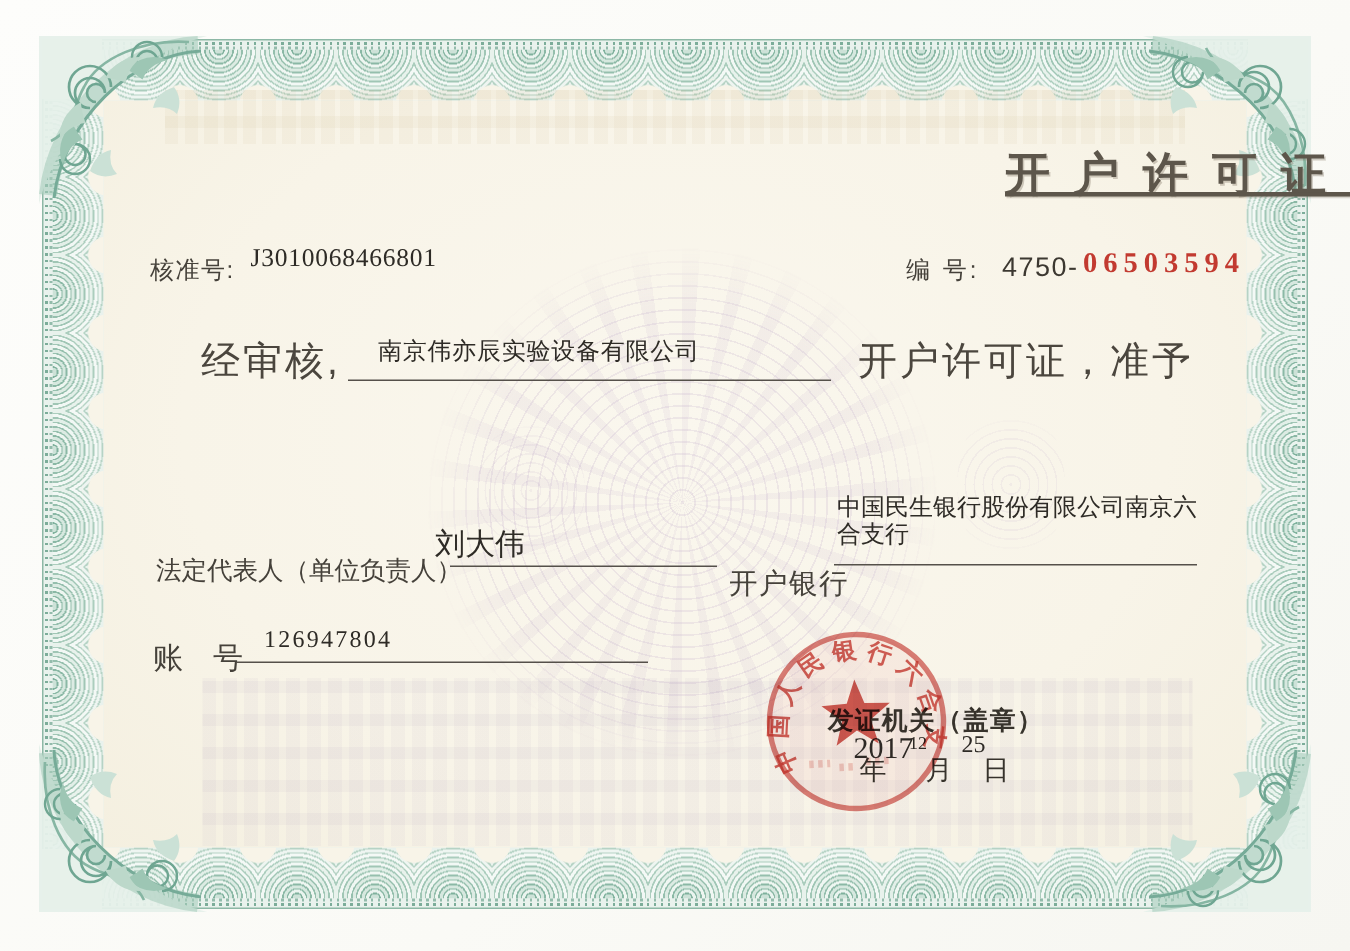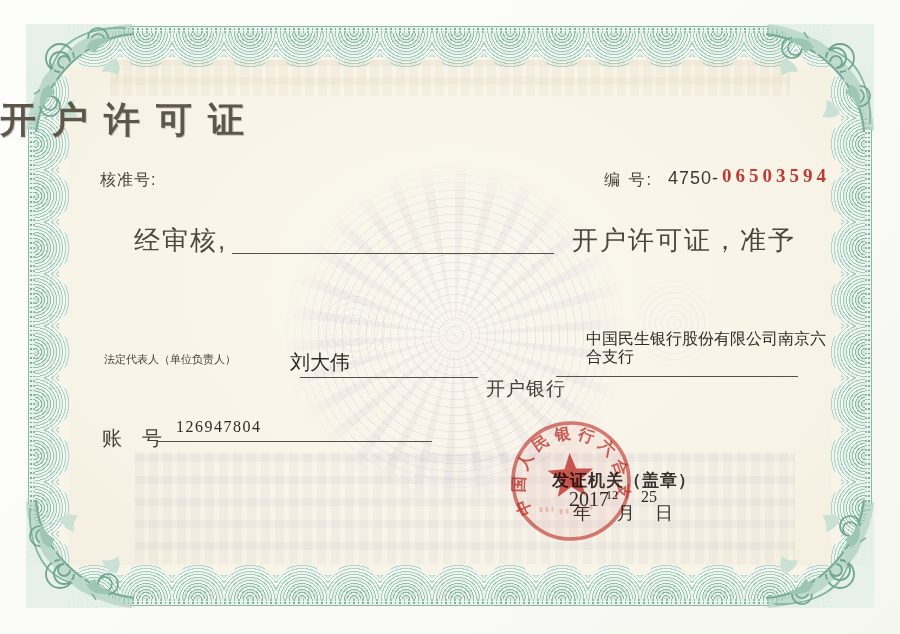--- a/index.html
+++ b/index.html
@@ -82,37 +82,37 @@
       repeating-linear-gradient(90deg,rgba(186,160,104,.12) 0 9px,transparent 9px 13px);}
   .micro-bottom{left:135px;right:105px;top:452px;height:112px;opacity:.6;
     background-image:
       repeating-linear-gradient(0deg,transparent 0 14px,rgba(158,140,176,.12) 14px 22px),
       repeating-linear-gradient(90deg,rgba(158,140,176,.11) 0 9px,transparent 9px 14px);}
 
   
   .t{position:absolute;z-index:5;white-space:nowrap;}
   .lbl{color:#45413a;}
   .val{font-family:"Liberation Serif","DejaVu Serif",serif;color:#2e2b26;}
-  .title{left:0;right:0;text-align:left;top:96px;font-family:"Liberation Serif","DejaVu Serif",serif;
-         font-weight:bold;font-size:36px;letter-spacing:16px;color:#5d564b;text-shadow:1px 1px 0 rgba(125,114,98,.35);}
+  .title{left:0;right:0;text-align:right;top:96px;font-family:"Liberation Serif","DejaVu Serif",serif;
+         font-weight:bold;font-size:30px;letter-spacing:16px;color:#5d564b;text-shadow:1px 1px 0 rgba(125,114,98,.35);text-decoration:underline;}
   .approval-label{left:100px;top:170px;font-size:16px;letter-spacing:1px;}
   .approval-value{left:167px;top:162px;font-size:17px;letter-spacing:.5px;}
   .serial-label{left:604px;top:170px;font-size:16px;letter-spacing:2px;}
   .serial-prefix{left:668px;top:168px;font-size:18px;letter-spacing:1px;color:#3c3831;}
   .serial-number{left:722px;top:165px;font-size:19px;font-weight:bold;letter-spacing:4px;color:#c23a30;
                  font-family:"Liberation Serif","DejaVu Serif",serif;}
   .reviewed{left:134px;top:223px;font-size:26px;letter-spacing:2px;color:#4b463e;}
   .company{left:252px;top:224px;font-size:16px;letter-spacing:.5px;font-weight:500;}
   .qualify{left:572px;top:223px;font-size:26px;letter-spacing:2px;color:#4b463e;}
   .open-line{left:98px;top:280px;font-size:24px;letter-spacing:1.5px;color:#4b463e;}
-  .legal-label{left:104px;top:352px;font-size:11px;color:#45413a;}
+  .legal-label{left:104px;top:369px;font-size:17px;color:#45413a;}
   .legal-name{left:290px;top:349px;font-size:20px;}
   .bank-label{left:486px;top:356px;font-size:19px;letter-spacing:1px;margin-top:20px;}
   .bank-name{left:558px;top:330px;width:244px;font-size:16px;line-height:18px;white-space:normal;
-             font-family:"Liberation Serif","DejaVu Serif",serif;color:#2e2b26;margin-left:28px;}
+             font-family:"Liberation Serif","DejaVu Serif",serif;color:#2e2b26;}
   .account-label{left:102px;top:425px;font-size:20px;}
   .account-number{left:176px;top:418px;font-size:16px;letter-spacing:1.5px;}
   .issuer{left:552px;top:469px;font-size:17px;letter-spacing:1px;font-weight:600;color:#37332c;}
   .d-year{left:569px;top:488px;font-size:20px;}
   .d-month{left:606px;top:488px;font-size:12px;}
   .d-day{left:641px;top:488px;font-size:16px;}
   .u-year{left:573px;top:501px;font-size:18px;color:#37332c;}
   .u-month{left:617px;top:501px;font-size:18px;color:#37332c;}
   .u-day{left:655px;top:501px;font-size:18px;color:#37332c;}
 
@@ -179,25 +179,27 @@
 
   <div class="rosette"></div>
   <div class="side-flourish sf-left"></div>
   <div class="side-flourish sf-right"></div>
   <div class="micro micro-top"></div>
   <div class="micro micro-bottom"></div>
 
   <div class="t title">开户许可证</div>
 
   <span class="t lbl approval-label">核准号:</span>
+  <span class="t val approval-value">J3010068466801</span>
   <span class="t lbl serial-label">编 号:</span>
   <span class="t serial-prefix">4750-</span>
   <span class="t serial-number">06503594</span>
 
   <span class="t reviewed">经审核,</span>
+  <span class="t val company">南京伟亦辰实验设备有限公司</span>
   <div class="rule rule-company"></div>
   <span class="t qualify">开户许可证，准予</span>
 
   <span class="t lbl legal-label">法定代表人（单位负责人）</span>
   <span class="t val legal-name">刘大伟</span>
   <div class="rule rule-legal"></div>
   <span class="t lbl bank-label">开户银行</span>
   <div class="t bank-name">中国民生银行股份有限公司南京六合支行</div>
   <div class="rule rule-bank"></div>
 

